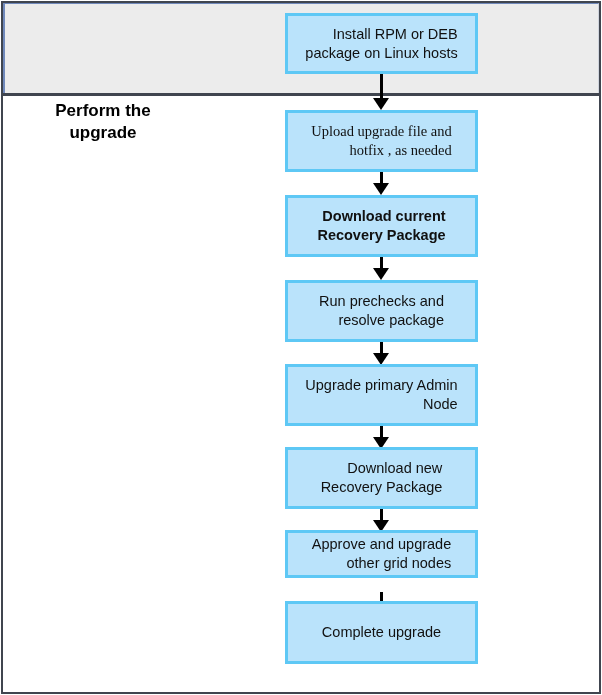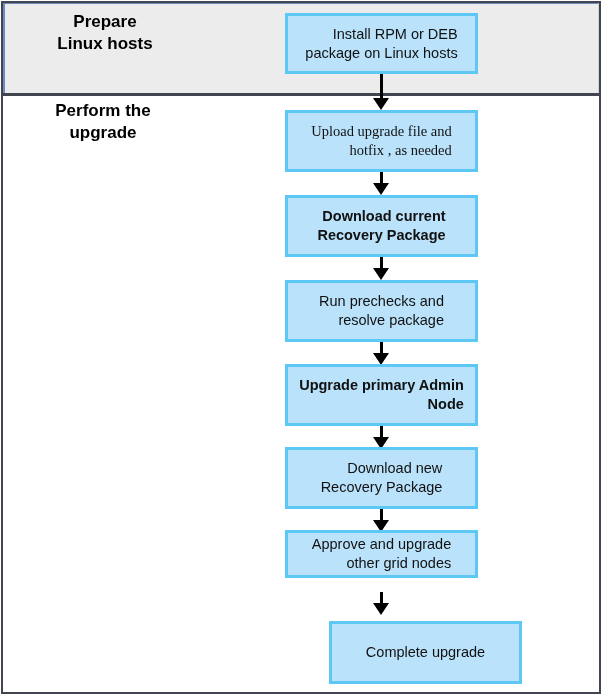--- a/index.html
+++ b/index.html
@@ -116,22 +116,20 @@
 </head>
 <body>
 
 <div id="diagram">
 
   <div class="frame"></div>
 
   <div class="band-prepare"></div>
   <div class="band-divider"></div>
 
-  <div class="section-label" id="label-prepare">Prepare
-Linux hosts</div>
 
   <div class="section-label" id="label-perform">Perform the
 upgrade</div>
 
   <div class="node" style="top:13px;  height:61px;">Install RPM or DEB
 package on Linux hosts</div>
 
   <div class="arrow" style="top:74px; height:36px;">
     <div class="stem" style="height:24px;"></div>
     <div class="head" style="top:24px;"></div>
@@ -154,21 +152,21 @@
   </div>
 
   <div class="node" style="top:280px; height:62px;">Run prechecks and
 resolve package</div>
 
   <div class="arrow" style="top:342px; height:23px;">
     <div class="stem" style="height:11px;"></div>
     <div class="head" style="top:11px;"></div>
   </div>
 
-  <div class="node" style="top:364px; height:62px;font-weight:bold;">Upgrade primary Admin
+  <div class="node" style="top:364px; height:62px;">Upgrade primary Admin
 Node</div>
 
   <div class="arrow" style="top:426px; height:23px;">
     <div class="stem" style="height:11px;"></div>
     <div class="head" style="top:11px;"></div>
   </div>
 
   <div class="node" style="top:447px; height:62px;">Download new
 Recovery Package</div>
 
@@ -178,15 +176,15 @@
   </div>
 
   <div class="node" style="top:530px; height:48px;">Approve and upgrade
 other grid nodes</div>
 
   <div class="arrow" style="top:592px; height:23px;">
     <div class="stem" style="height:11px;"></div>
     <div class="head" style="top:11px;"></div>
   </div>
 
-  <div class="node" style="top:621px; height:63px;margin-left:44px;">Complete upgrade</div>
+  <div class="node" style="top:601px; height:63px;">Complete upgrade</div>
 
 </div>
 
 </body></html>

